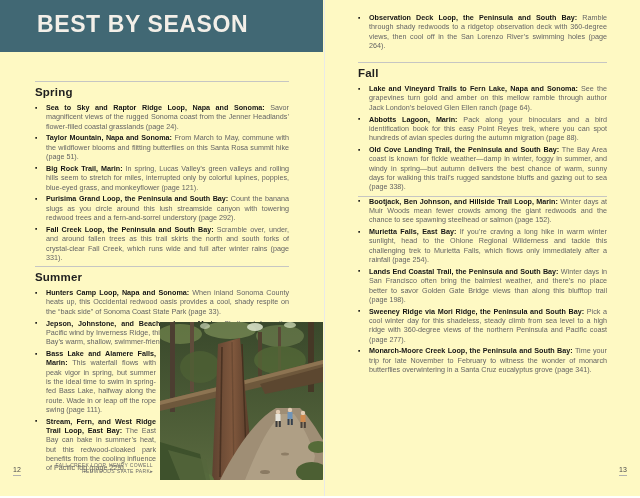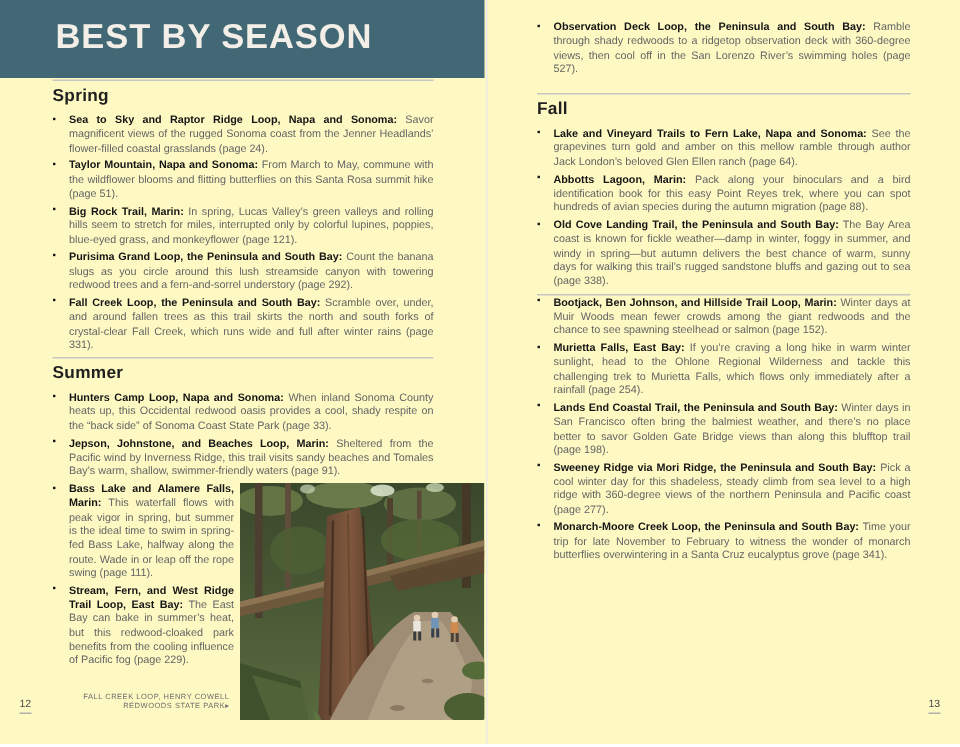--- a/index.html
+++ b/index.html
@@ -3,21 +3,21 @@
 <meta charset="utf-8">
 <style>
   html,body{margin:0;padding:0;background:#ffffff;}
   .spread{position:relative;width:640px;height:496px;background:#fef9c3;overflow:hidden;
           font-family:"Liberation Sans", sans-serif;}
   .gutter{position:absolute;left:324px;top:0;width:1px;height:498px;background:#eaeae6;}
   .header-band{position:absolute;left:0;top:0;width:323px;height:52px;background:#416874;}
   .header-title{position:absolute;left:37px;top:11px;font-size:23px;font-weight:bold;
                 letter-spacing:0.6px;color:#f3efe8;white-space:nowrap;}
   .col{position:absolute;}
-  .left-col{left:35px;top:44px;width:254px;}
+  .left-col{left:35px;top:72px;width:254px;}
   .right-col{left:358px;top:8px;width:249px;}
   .rule{height:1px;background:#c6c6c3;}
   .left-col .rule.first{margin-top:9px;}
   .rule.mid{margin-top:4px;}
   .right-col .rule.after-intro{margin-top:12px;}
   h3.season{font-size:11.5px;font-weight:bold;color:#1f1f1f;margin:4px 0 5px 0;letter-spacing:0.2px;}
   ul.trail-list{list-style:none;margin:0;padding:0;}
   ul.intro{margin-top:5px;}
   li.trail{position:relative;padding-left:11px;margin:0 0 2.6px 0;text-align:justify;
            font-size:7.2px;line-height:9.3px;color:#646464;}
@@ -124,21 +124,21 @@
   </div>
 
   <div class="caption">
     <div>FALL CREEK LOOP, HENRY COWELL</div>
     <div>REDWOODS STATE PARK▸</div>
   </div>
   <div class="pgnum left">12</div>
 
   <div class="col right-col">
     <ul class="trail-list intro">
-      <li class="trail"><span class="bl">▪</span><span class="t">Observation Deck Loop, the Peninsula and South Bay:</span> <span class="b">Ramble through shady redwoods to a ridgetop observation deck with 360-degree views, then cool off in the San Lorenzo River’s swimming holes (page 527).</span></li>
+      <li class="trail"><span class="bl">▪</span><span class="t">Observation Deck Loop, the Peninsula and South Bay:</span> <span class="b">Ramble through shady redwoods to a ridgetop observation deck with 360-degree views, then cool off in the San Lorenzo River’s swimming holes (page 264).</span></li>
     </ul>
 
     <div class="rule after-intro"></div>
     <h3 class="season">Fall</h3>
     <ul class="trail-list">
       <li class="trail"><span class="bl">▪</span><span class="t">Lake and Vineyard Trails to Fern Lake, Napa and Sonoma:</span> <span class="b">See the grapevines turn gold and amber on this mellow ramble through author Jack London’s beloved Glen Ellen ranch (page 64).</span></li>
       <li class="trail"><span class="bl">▪</span><span class="t">Abbotts Lagoon, Marin:</span> <span class="b">Pack along your binoculars and a bird identification book for this easy Point Reyes trek, where you can spot hundreds of avian species during the autumn migration (page 88).</span></li>
       <li class="trail"><span class="bl">▪</span><span class="t">Old Cove Landing Trail, the Peninsula and South Bay:</span> <span class="b">The Bay Area coast is known for fickle weather—damp in winter, foggy in summer, and windy in spring—but autumn delivers the best chance of warm, sunny days for walking this trail’s rugged sandstone bluffs and gazing out to sea (page 338).</span></li>
     </ul>
 

